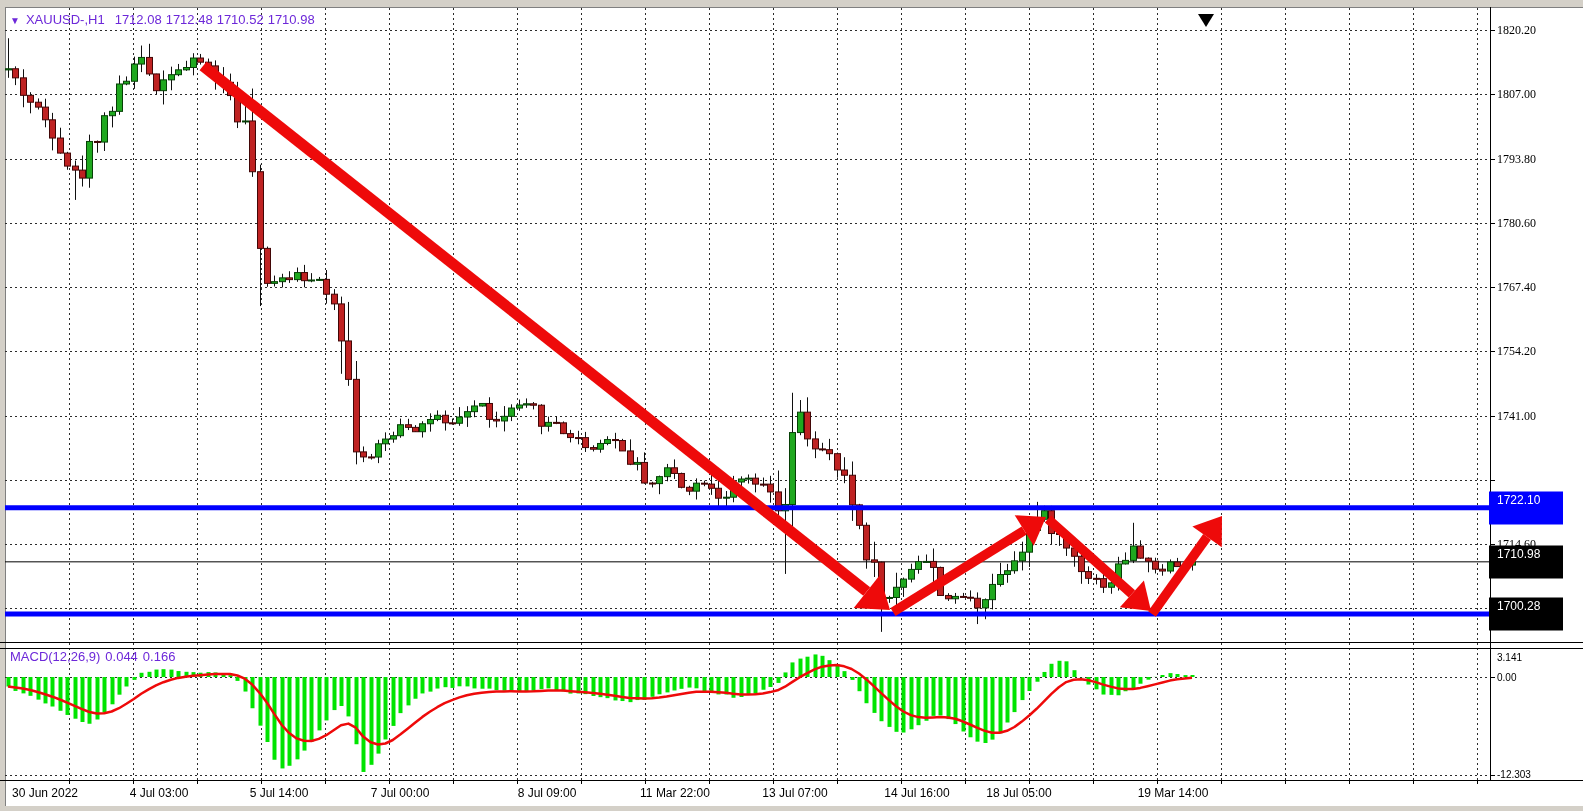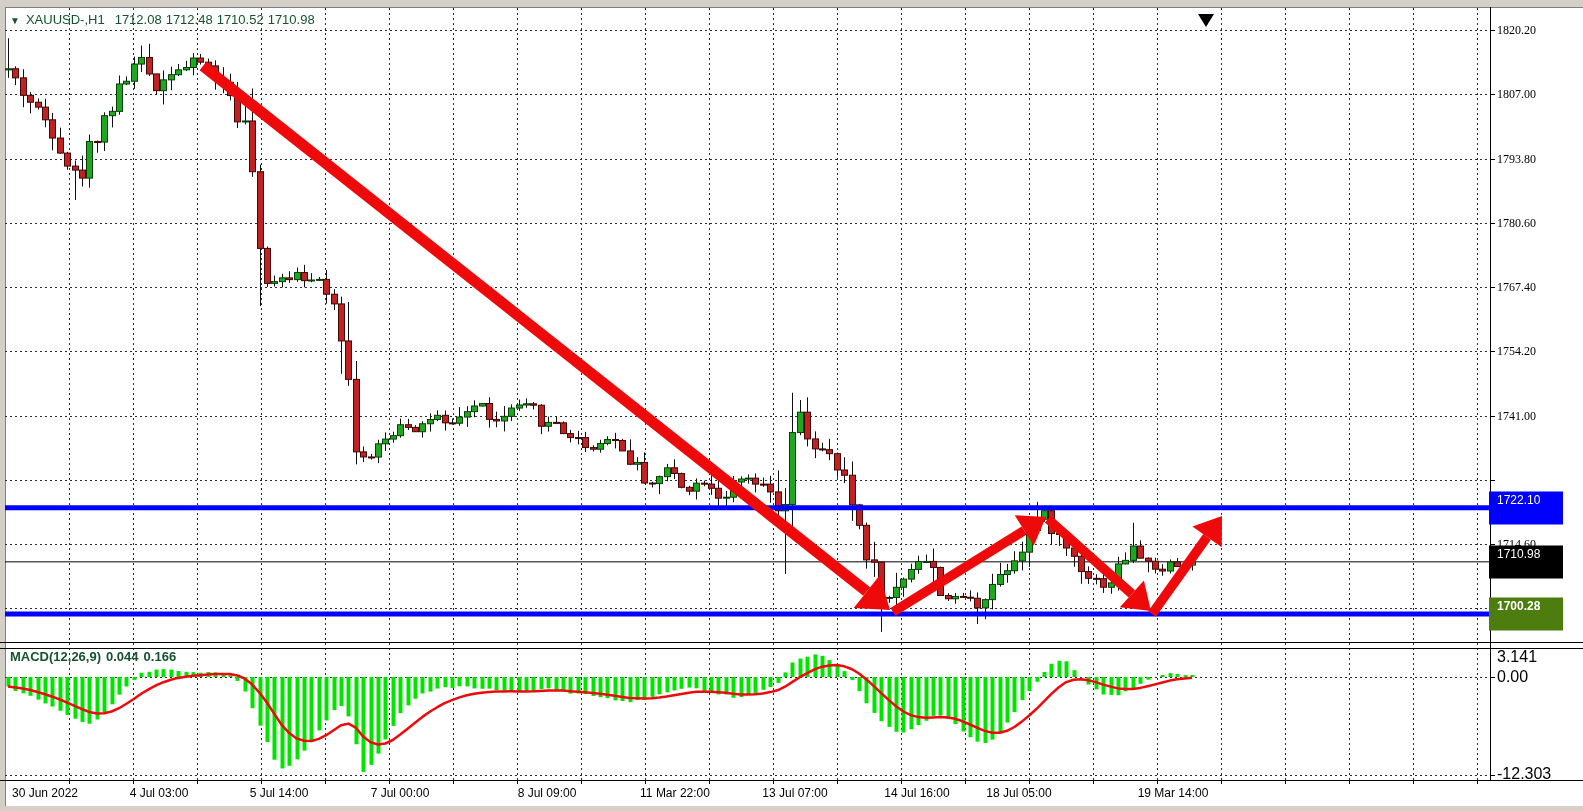--- a/index.html
+++ b/index.html
@@ -1,27 +1,27 @@
 <!DOCTYPE html>
 <html><head>
 <meta charset="utf-8">
 <style>
   html,body{margin:0;padding:0;width:1583px;height:811px;overflow:hidden;
     font-family:"Liberation Sans",sans-serif;background:#d4d0c8;}
   #stage{position:relative;width:1583px;height:811px;}
   svg{position:absolute;left:0;top:0;}
-  .overlay{position:absolute;white-space:nowrap;pointer-events:none;color:#14532d;}
+  .overlay{position:absolute;white-space:nowrap;pointer-events:none;color:#6d28d9;}
   #chart-header{left:10px;top:12px;font-size:13px;}
   #chart-header .sym{margin-right:10px;}
   #chart-header .caret{font-size:10px;margin-right:6px;}
   #chart-header span{margin-right:4px;}
   #macd-label{left:10px;top:649px;font-size:13px;}
-  #macd-label span{margin-right:5px;font-weight:bold;}
+  #macd-label span{margin-right:5px;}
   .price-label{position:absolute;left:1497px;font-size:12px;transform:translateY(-50%);pointer-events:none;font-family:Liberation Serif, serif;}
-  .scale-label{position:absolute;left:1497px;font-size:16px;transform:translateY(-50%);pointer-events:none;}
+  .scale-label{position:absolute;left:1497px;font-size:10px;transform:translateY(-50%);pointer-events:none;}
   .time-label{position:absolute;top:786px;font-size:12px;transform:translateX(-50%);pointer-events:none;}
   .price-badge{position:absolute;left:1489px;width:66px;height:33px;line-height:16px;
     color:#fff;font-size:12px;padding-left:8px;transform:translateY(-50%);pointer-events:none;}
 </style>
 </head>
 <body>
 
 <div id="stage">
   <svg id="chart-canvas" width="1583" height="811">
       <g>
@@ -657,15 +657,15 @@
       <div class="time-label" style="left: 279px;">5 Jul 14:00</div>
       <div class="time-label" style="left: 400px;">7 Jul 00:00</div>
       <div class="time-label" style="left: 547px;">8 Jul 09:00</div>
       <div class="time-label" style="left: 675px;">11 Mar 22:00</div>
       <div class="time-label" style="left: 795px;">13 Jul 07:00</div>
       <div class="time-label" style="left: 917px;">14 Jul 16:00</div>
       <div class="time-label" style="left: 1019px;">18 Jul 05:00</div>
       <div class="time-label" style="left: 1173px;">19 Mar 14:00</div>
       <div class="price-badge" style="top: 507.688px; background: rgb(0, 0, 255);">1722.10</div>
       <div class="price-badge" style="top: 561.84px; background: rgb(0, 0, 0);">1710.98</div>
-      <div class="price-badge" style="top: 613.947px; background: #4d7c0f; font-weight: bold;">1700.28</div>
+      <div class="price-badge" style="top: 613.947px; background: #000000;">1700.28</div>
     </div>
 </div>
 
 </body></html>

